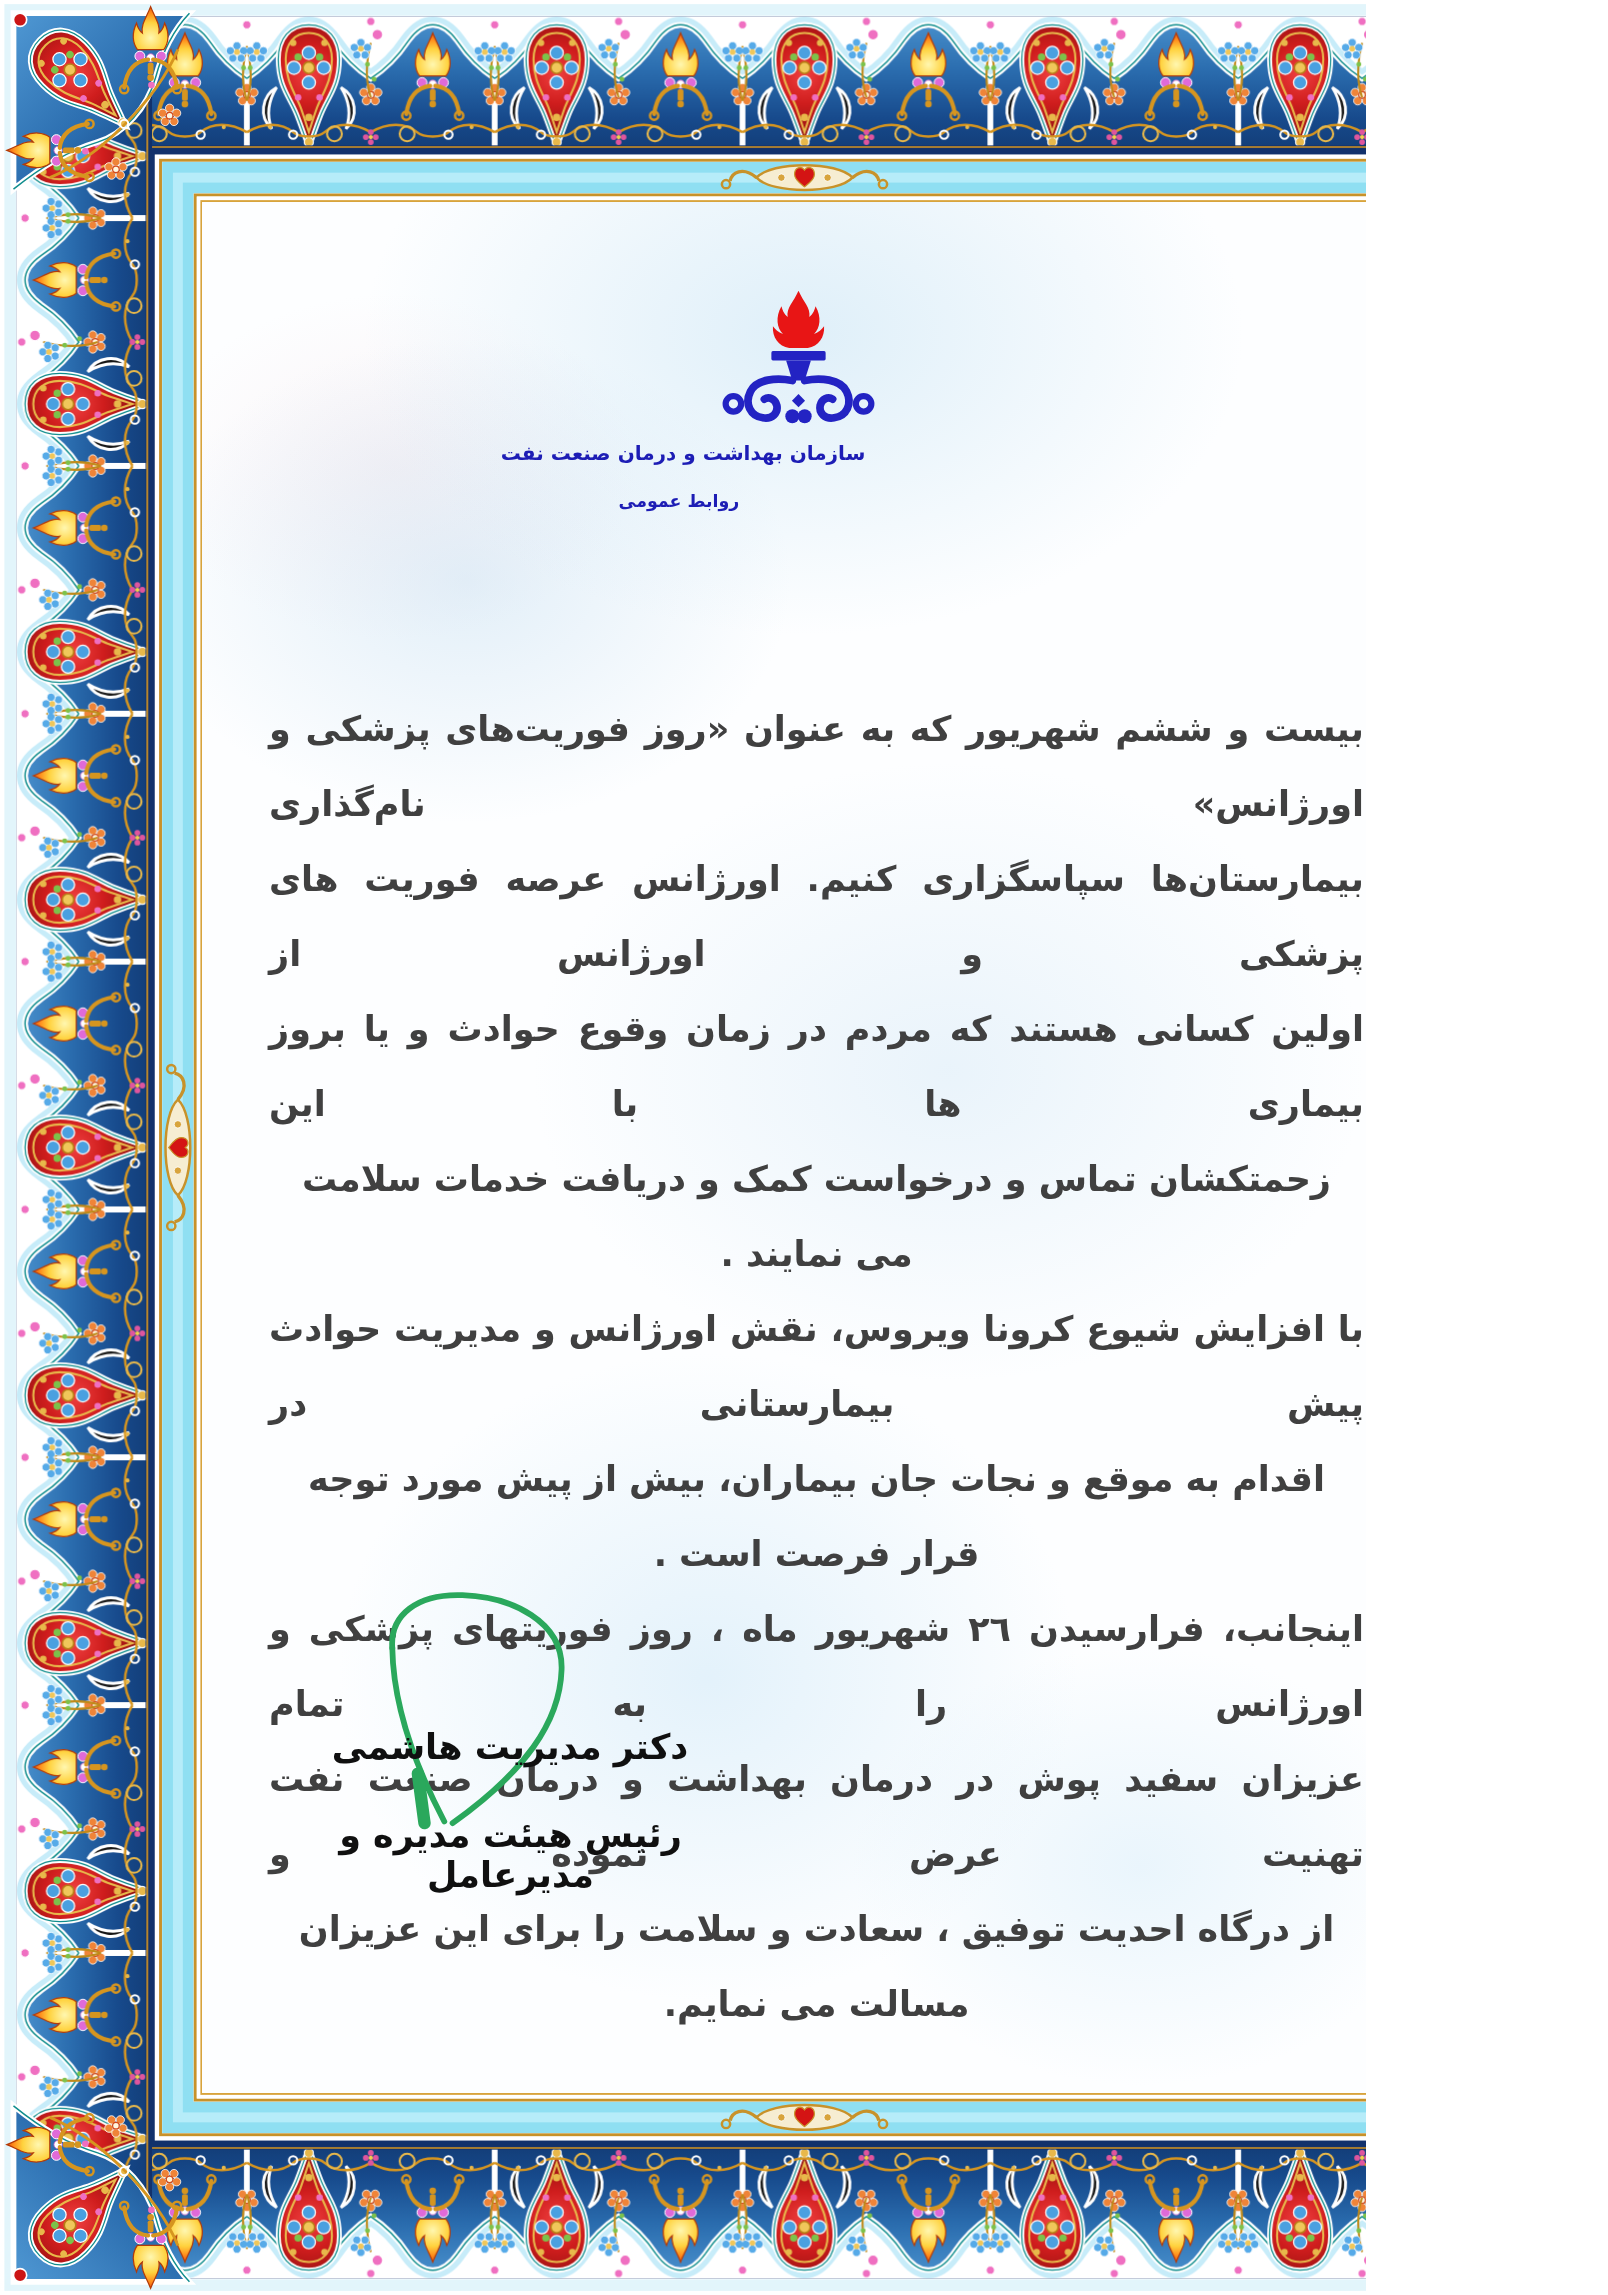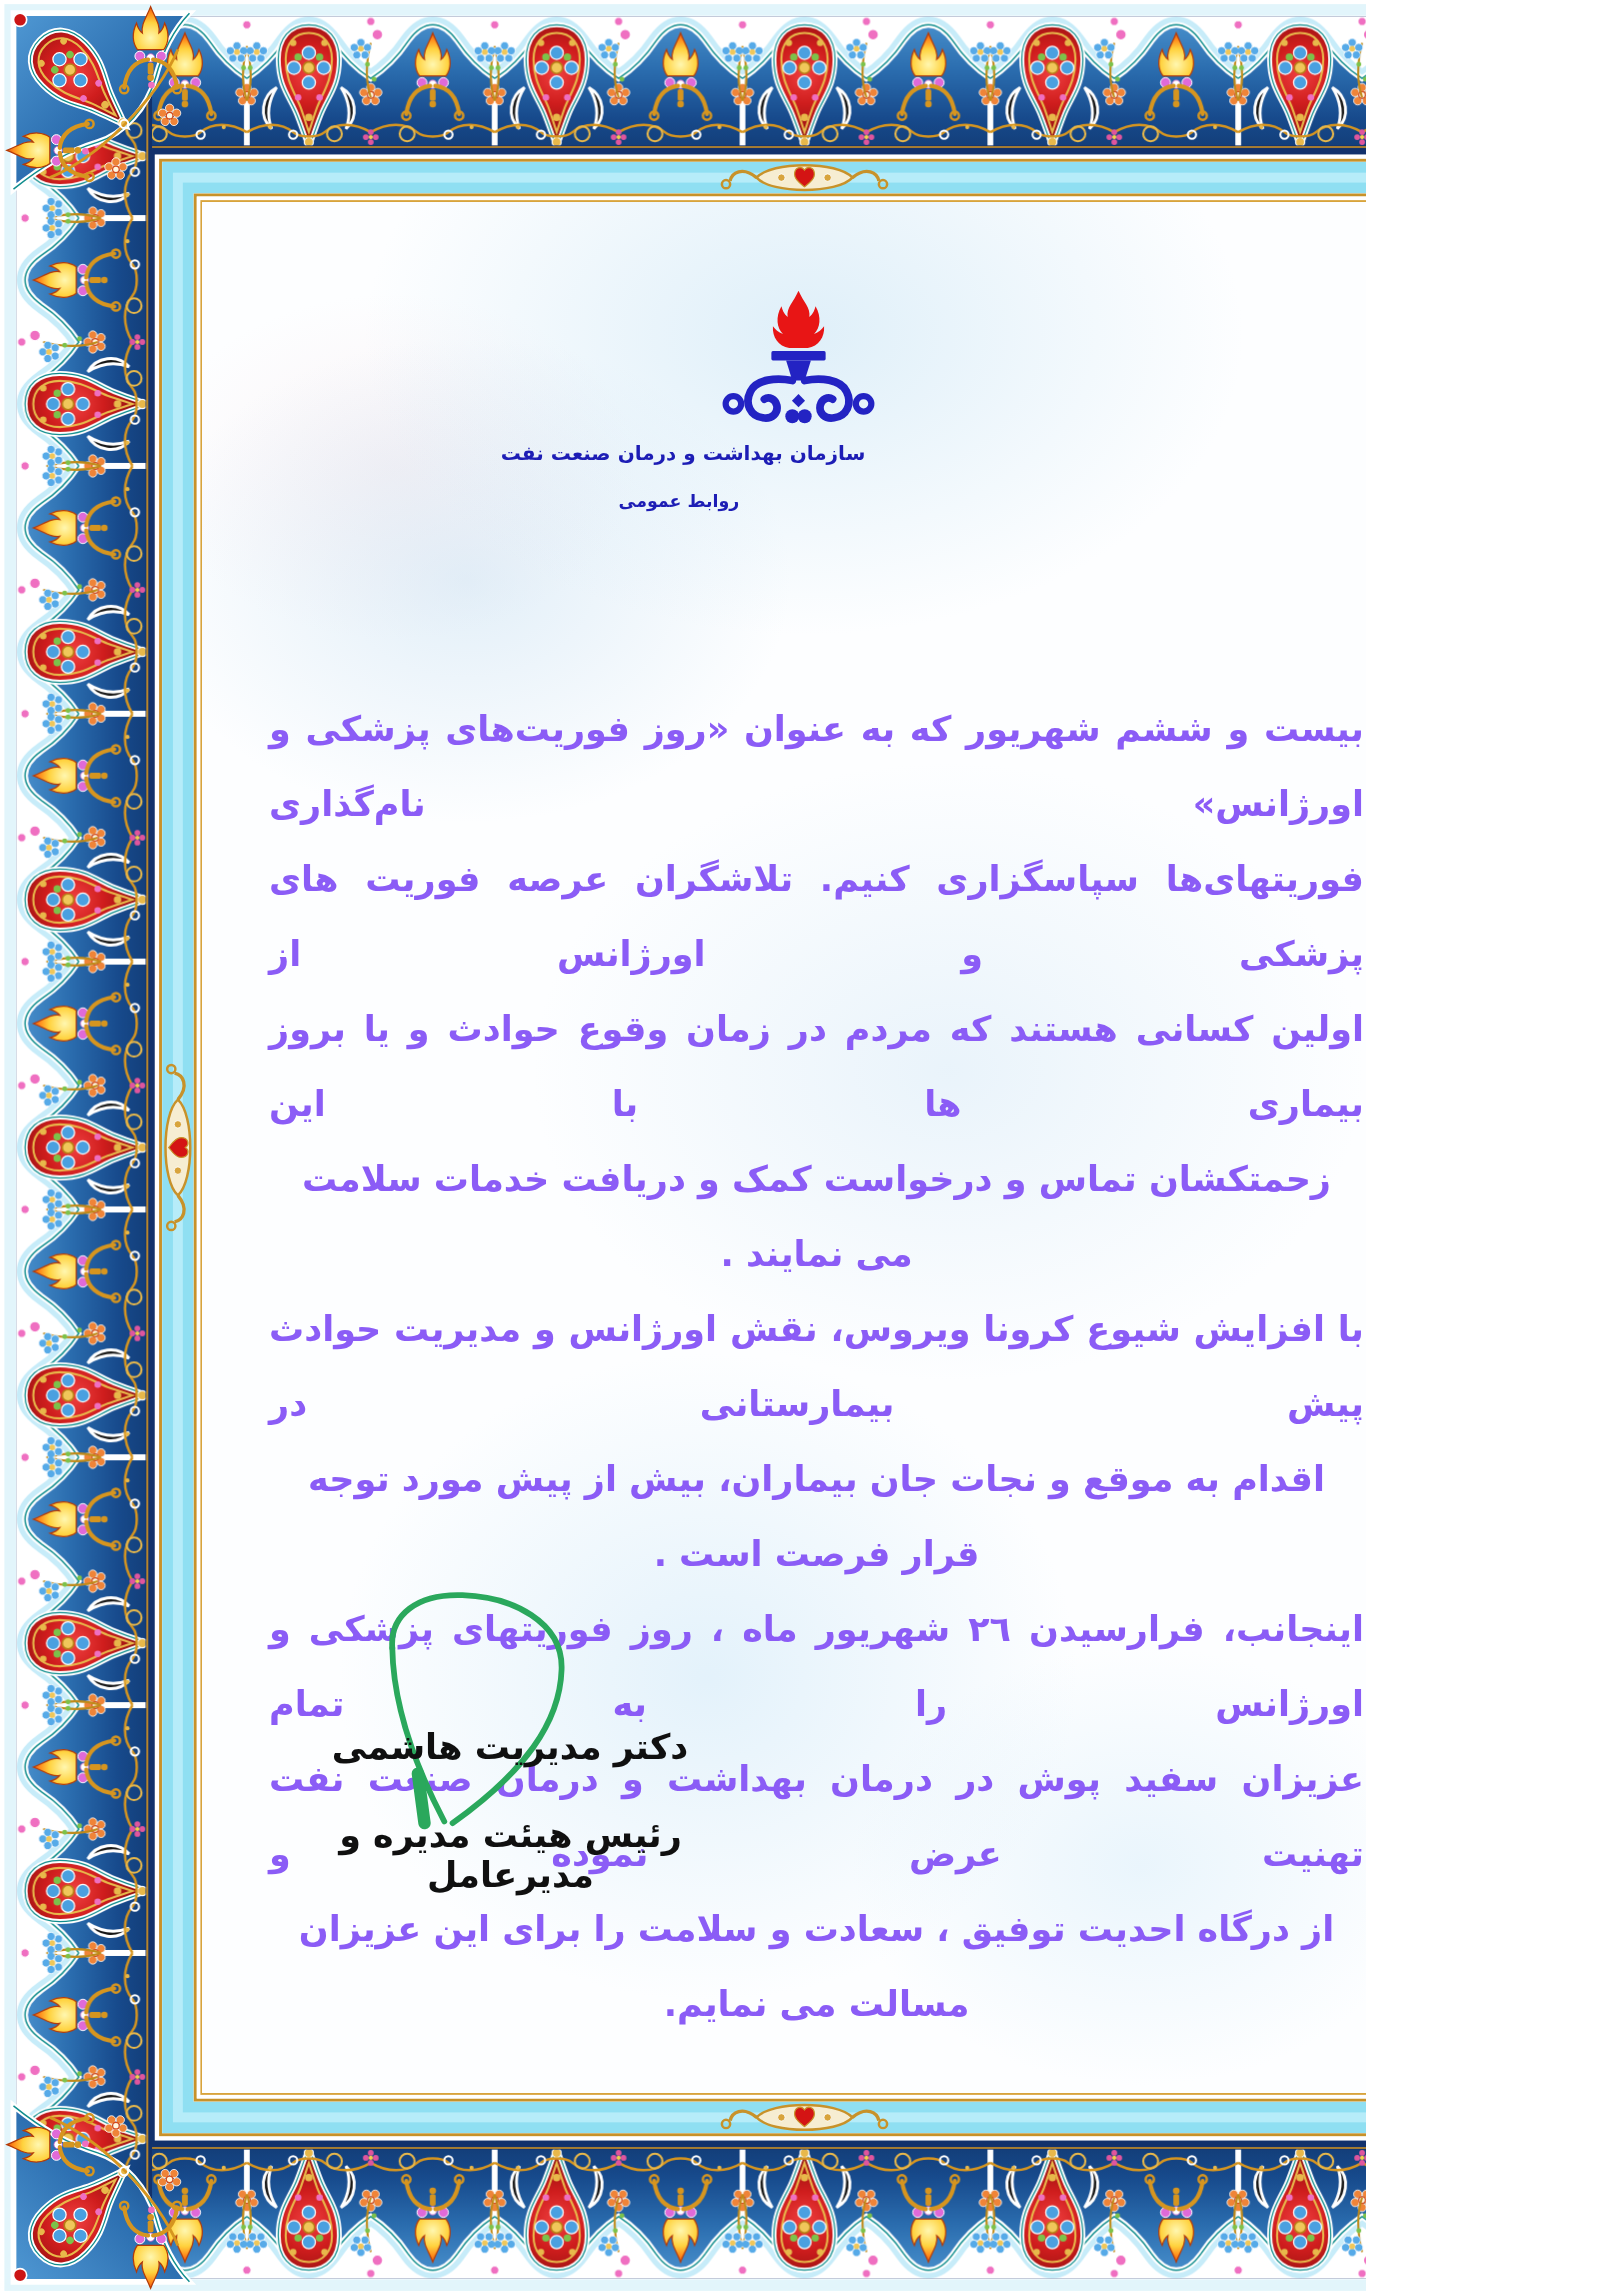--- a/index.html
+++ b/index.html
@@ -27,21 +27,21 @@
   .org-name{
     position:absolute;left:0;right:0;top:441px;text-align:center;
     font-weight:700;font-size:20px;color:#1d1db5;direction:rtl;
   }
   .dept-name{
     position:absolute;left:0;right:8px;top:491px;text-align:center;
     font-weight:700;font-size:17.4px;color:#1d1db5;direction:rtl;
   }
   .body-text{
     position:absolute;left:269px;top:692px;width:1095px;
-    direction:rtl;color:#8b5cf6;
+    direction:rtl;color:#404040;
     font-weight:700;font-size:35px;line-height:75px;
   }
   .line{white-space:normal;}
   .line.fill{text-align:justify;text-align-last:justify;}
   .line.end{text-align:center;}
   .sig-svg{position:absolute;left:355px;top:1582px;width:248px;height:256px;}
   .sig-name{
     position:absolute;left:314px;top:1727px;width:392px;text-align:center;
     direction:rtl;font-weight:700;font-size:35px;color:#101010;
   }
@@ -272,21 +272,21 @@
       <circle cx="112" cy="168" r="9" fill="#2323c3" stroke="none"></circle>
       <circle cx="128" cy="168" r="9" fill="#2323c3" stroke="none"></circle>
       <rect x="114" y="142" width="12" height="12" transform="rotate(45 120 148)" fill="#2323c3" stroke="none"></rect>
     </g>
   </svg>
   <div class="org-name">سازمان بهداشت و درمان صنعت نفت</div>
   <div class="dept-name">روابط عمومی</div>
 
   <div class="body-text" dir="rtl">
     <div class="line fill">بیست و ششم شهریور که به عنوان «روز فوریت‌های پزشکی و اورژانس» نام‌گذاری</div>
-    <div class="line fill">فوریتهای‌ها سپاسگزاری کنیم. تلاشگران عرصه فوریت های پزشکی و اورژانس از</div>
+    <div class="line fill">بیمارستان‌ها سپاسگزاری کنیم. اورژانس عرصه فوریت های پزشکی و اورژانس از</div>
     <div class="line fill">اولین کسانی هستند که مردم در زمان وقوع حوادث و یا بروز بیماری ها با این</div>
     <div class="line end">زحمتکشان تماس و درخواست کمک و دریافت خدمات سلامت می نمایند .</div>
     <div class="line fill">با افزایش شیوع کرونا ویروس، نقش اورژانس و مدیریت حوادث پیش بیمارستانی در</div>
     <div class="line end">اقدام به موقع و نجات جان بیماران، بیش از پیش مورد توجه قرار فرصت است .</div>
     <div class="line fill">اینجانب، فرارسیدن ۲٦ شهریور ماه ، روز فوریتهای پزشکی و اورژانس را به تمام</div>
     <div class="line fill">عزیزان سفید پوش در درمان بهداشت و درمان صنعت نفت تهنیت عرض نموده و</div>
     <div class="line end">از درگاه احدیت توفیق ، سعادت و سلامت را برای این عزیزان مسالت می نمایم.</div>
   </div>
 
   <svg class="sig-svg" viewBox="0 0 300 310" xmlns="http://www.w3.org/2000/svg">

